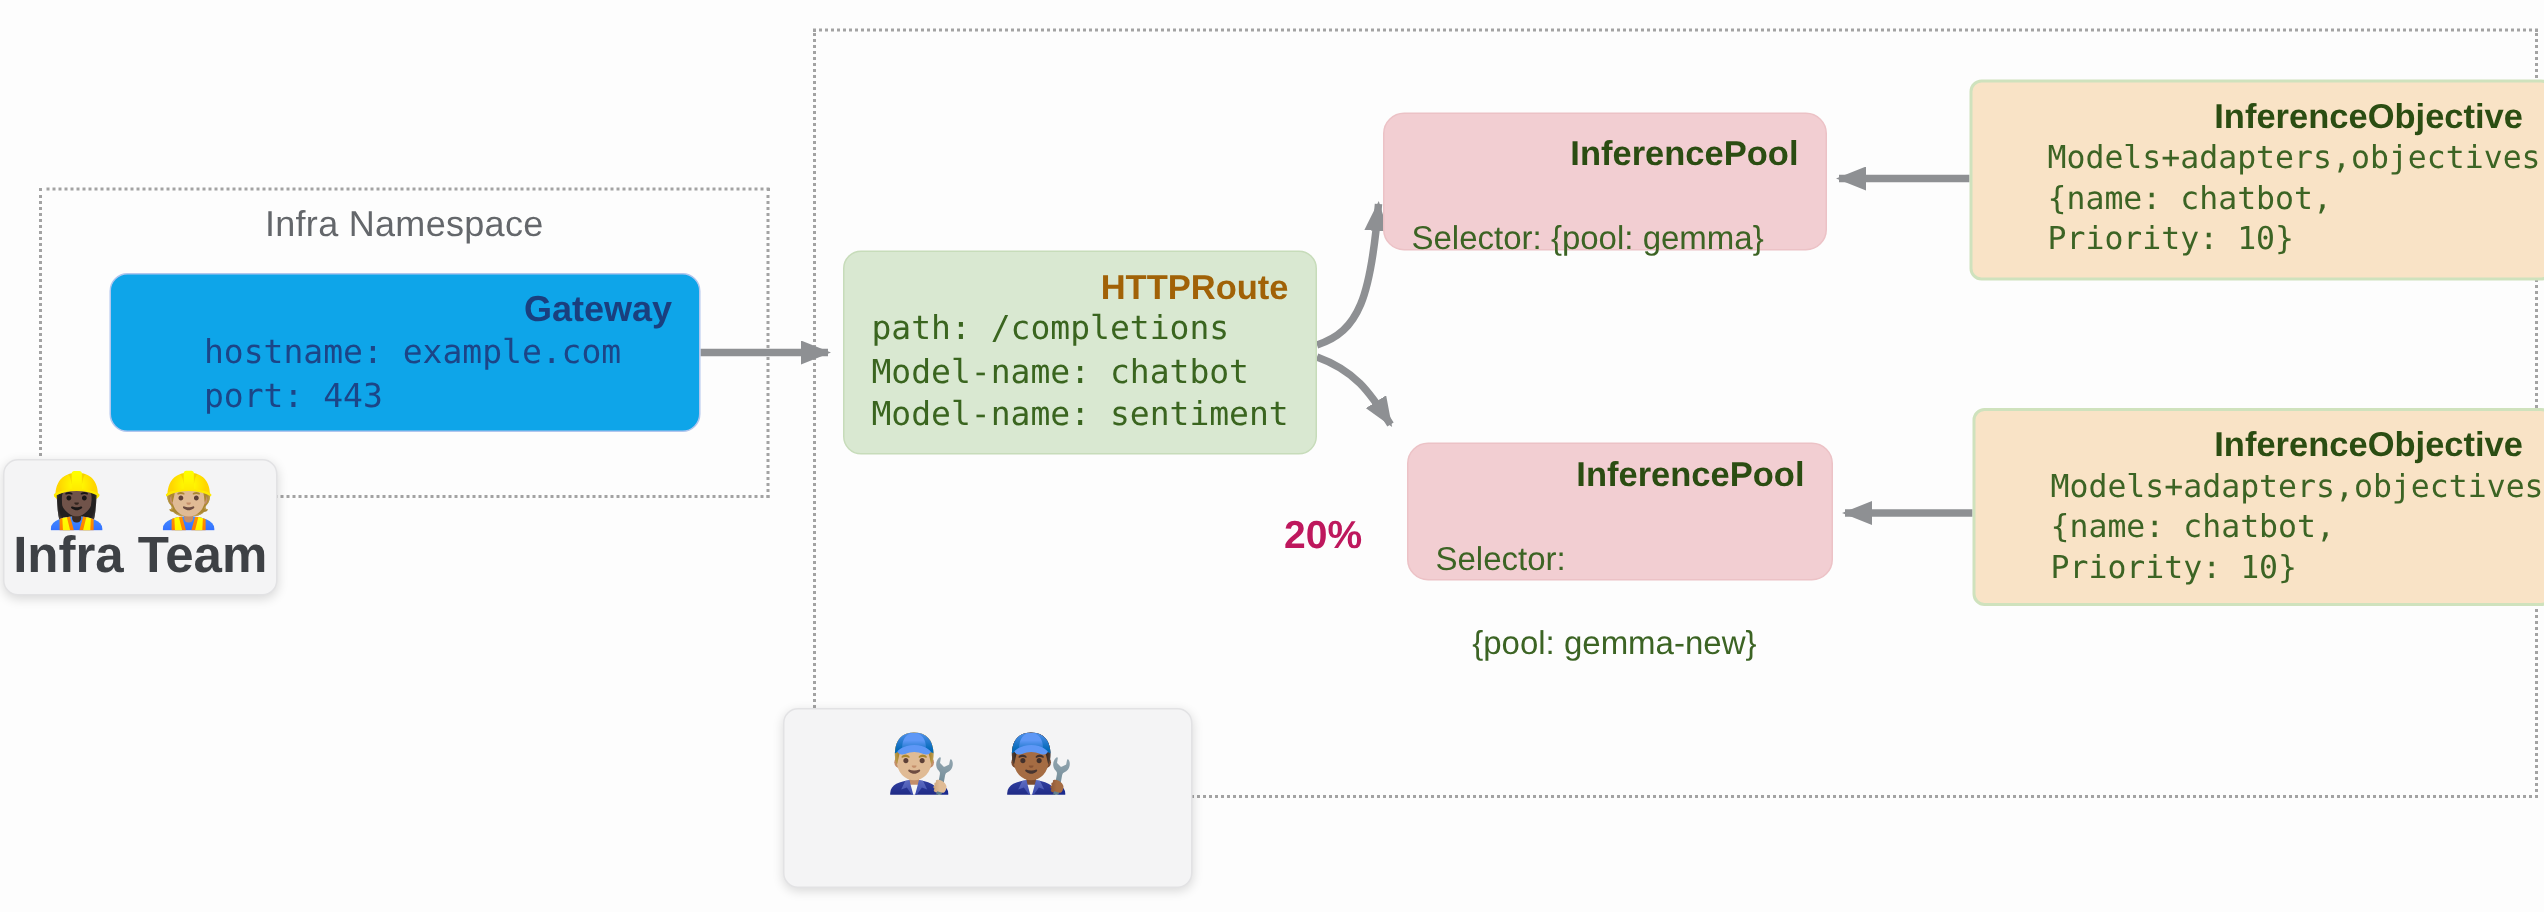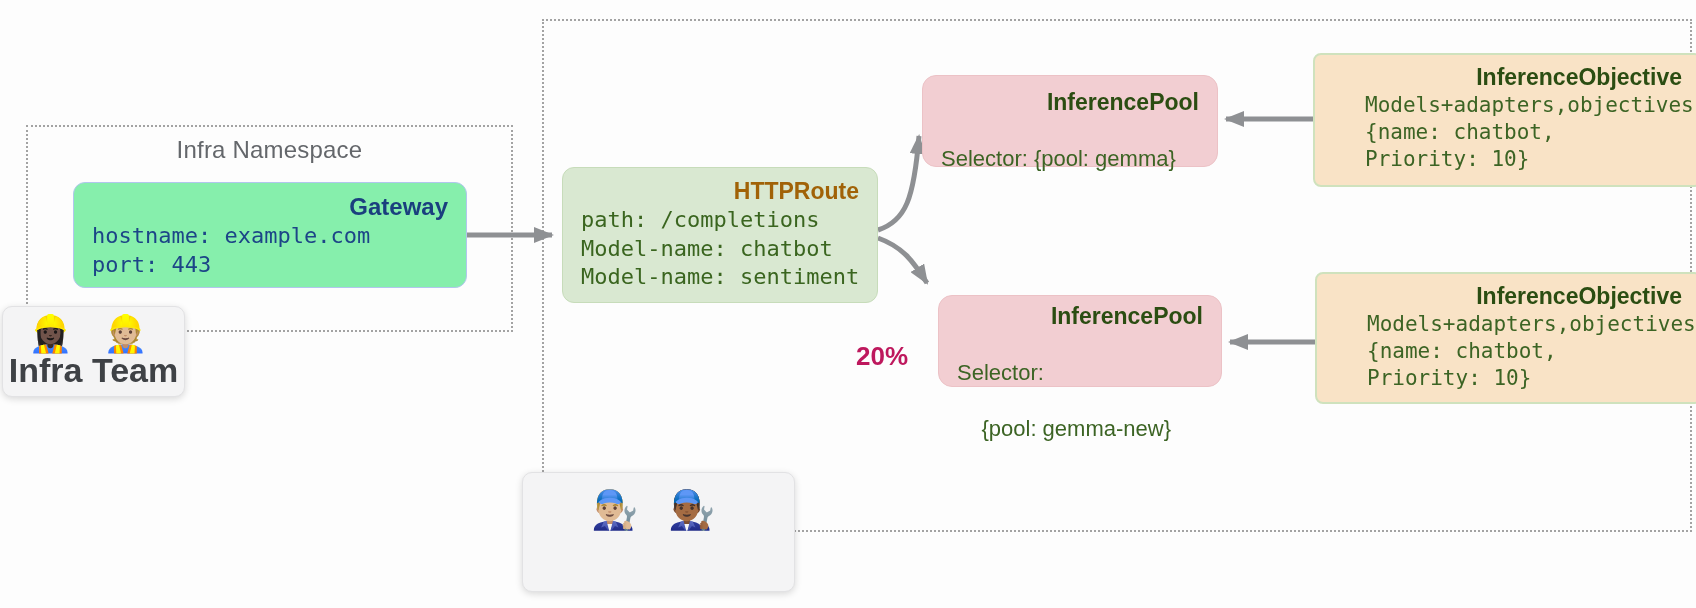--- a/index.html
+++ b/index.html
@@ -49,26 +49,26 @@
     white-space: pre;
   }
   .node .sans-line {
     font-size: 22px;
     line-height: 28px;
     white-space: pre;
     margin-top: 28px;
   }
 
   .gateway {
-    background: #86efac;
+    background: #0ea5e9;
     border: 1.5px solid #b2c6ee;
     color: #1c4587;
   }
   .gateway .title { color: #1a3f7e; font-size: 24px; }
-  .gateway .mono-line { font-size: 22px; line-height: 29px; }
+  .gateway .mono-line { font-size: 22px; line-height: 29px; margin-left: 44px; }
 
   .httproute {
     background: #d9e8d1;
     border: 1.5px solid #c7dcba;
     color: #3a651f;
   }
   .httproute .title { color: #a16207; }
   .httproute .mono-line { font-size: 22px; line-height: 28.5px; }
 
   .pool {

